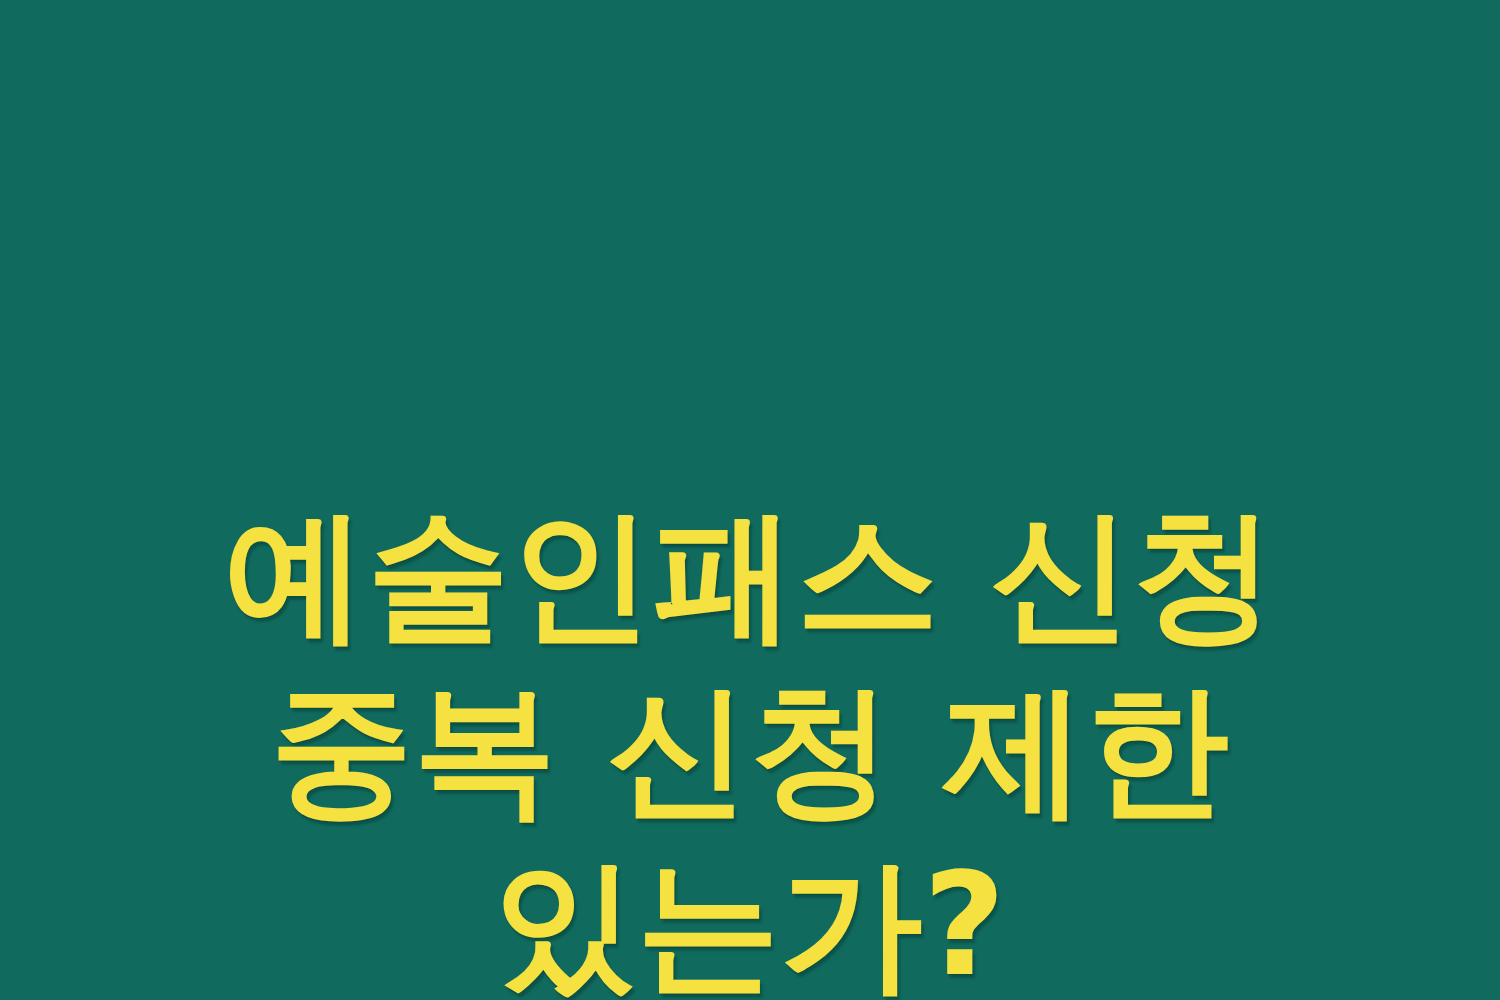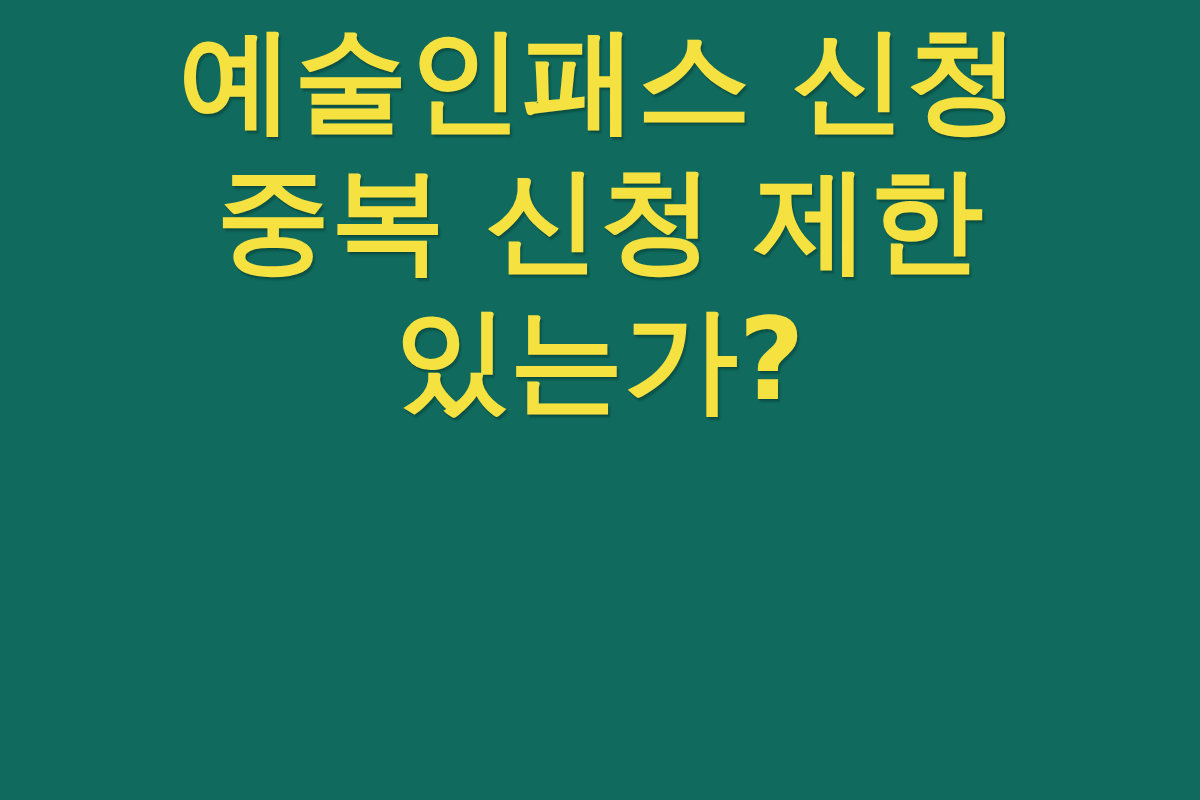--- a/index.html
+++ b/index.html
@@ -16,21 +16,21 @@
   }
 
   
   .banner {
     position: relative;
     box-sizing: border-box;
     width: 1200px;
     height: 800px;
     background: #106b5e;
     display: flex;
-    align-items: flex-start;
+    align-items: flex-end;
     justify-content: center;
     overflow: hidden;
   }
 
   
   .headline-block {
     width: 1060px;
     margin: 0;
     padding: 0;
     

